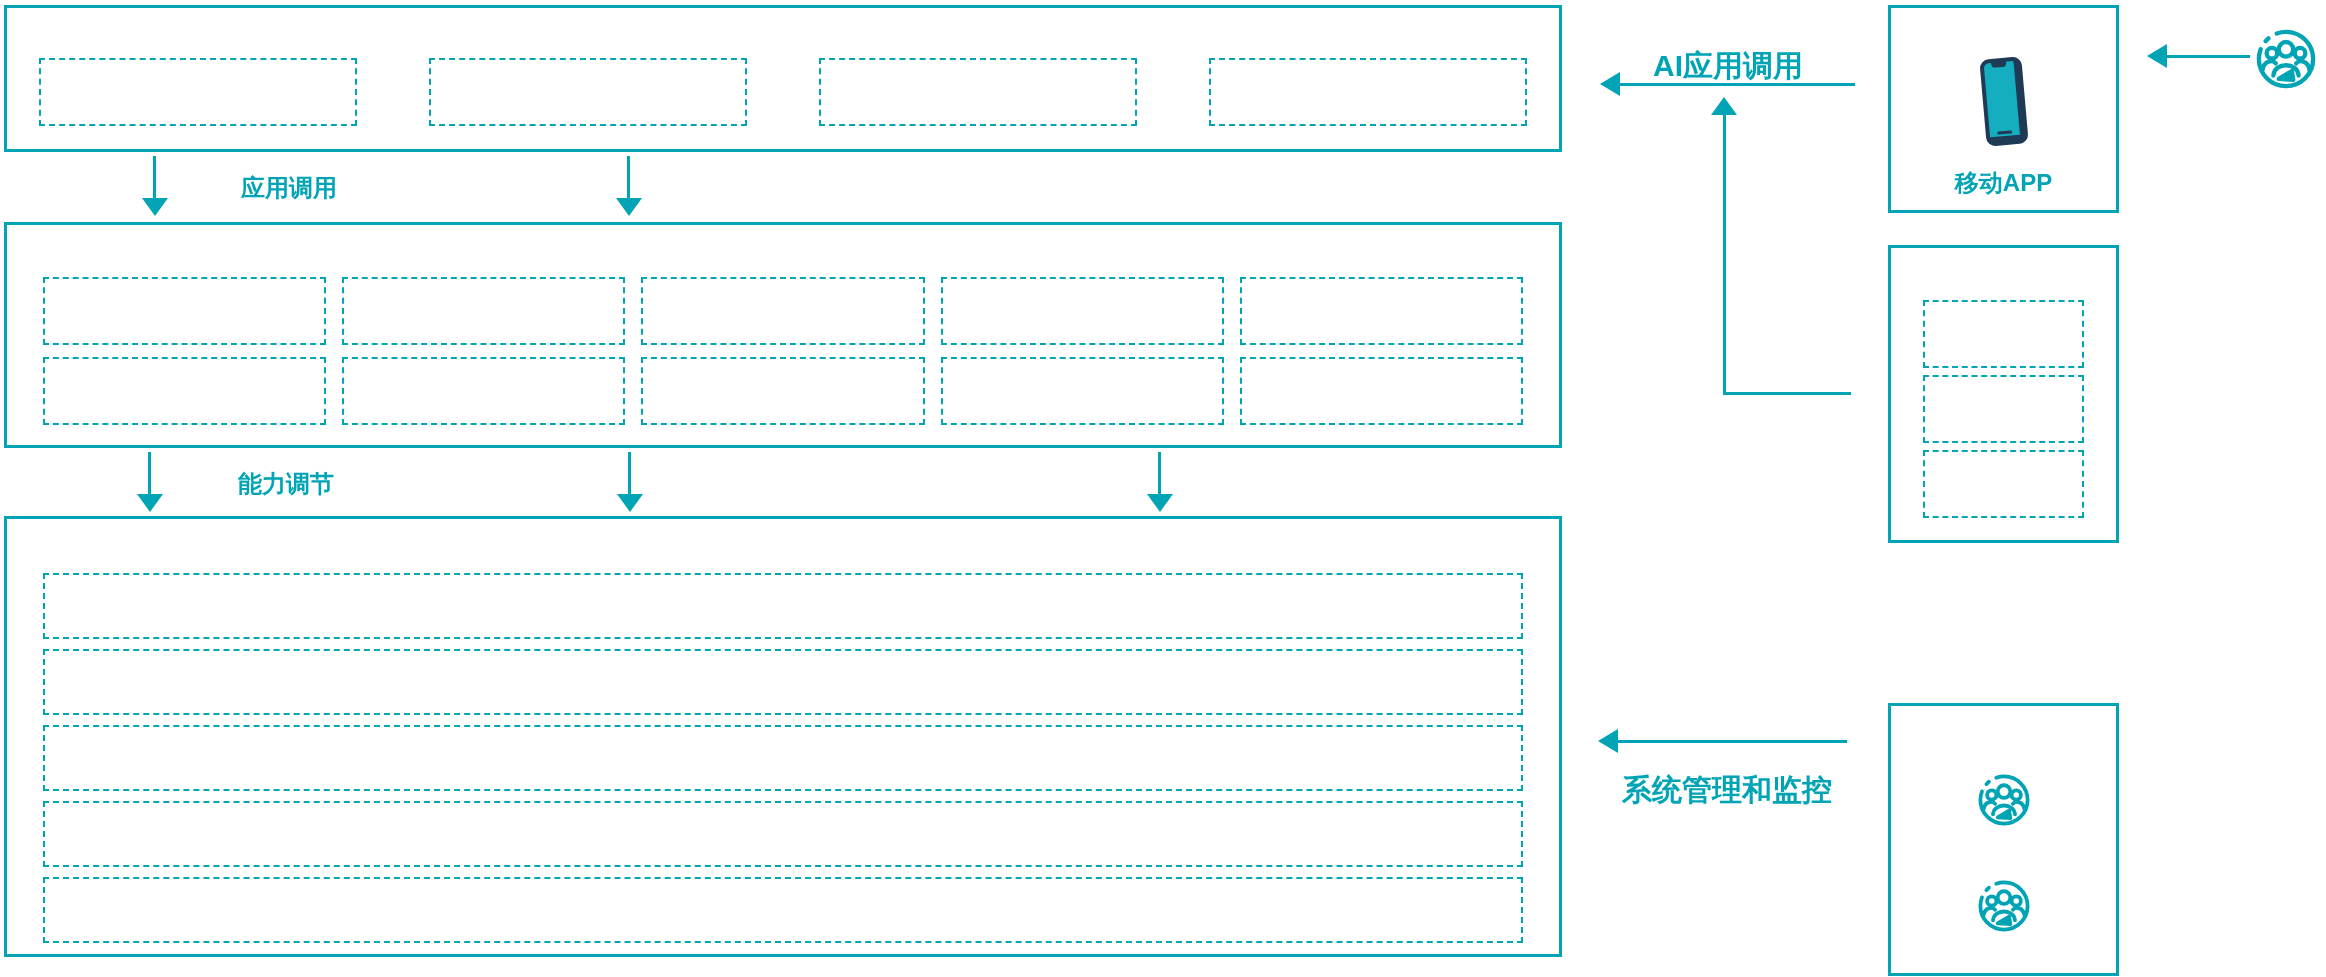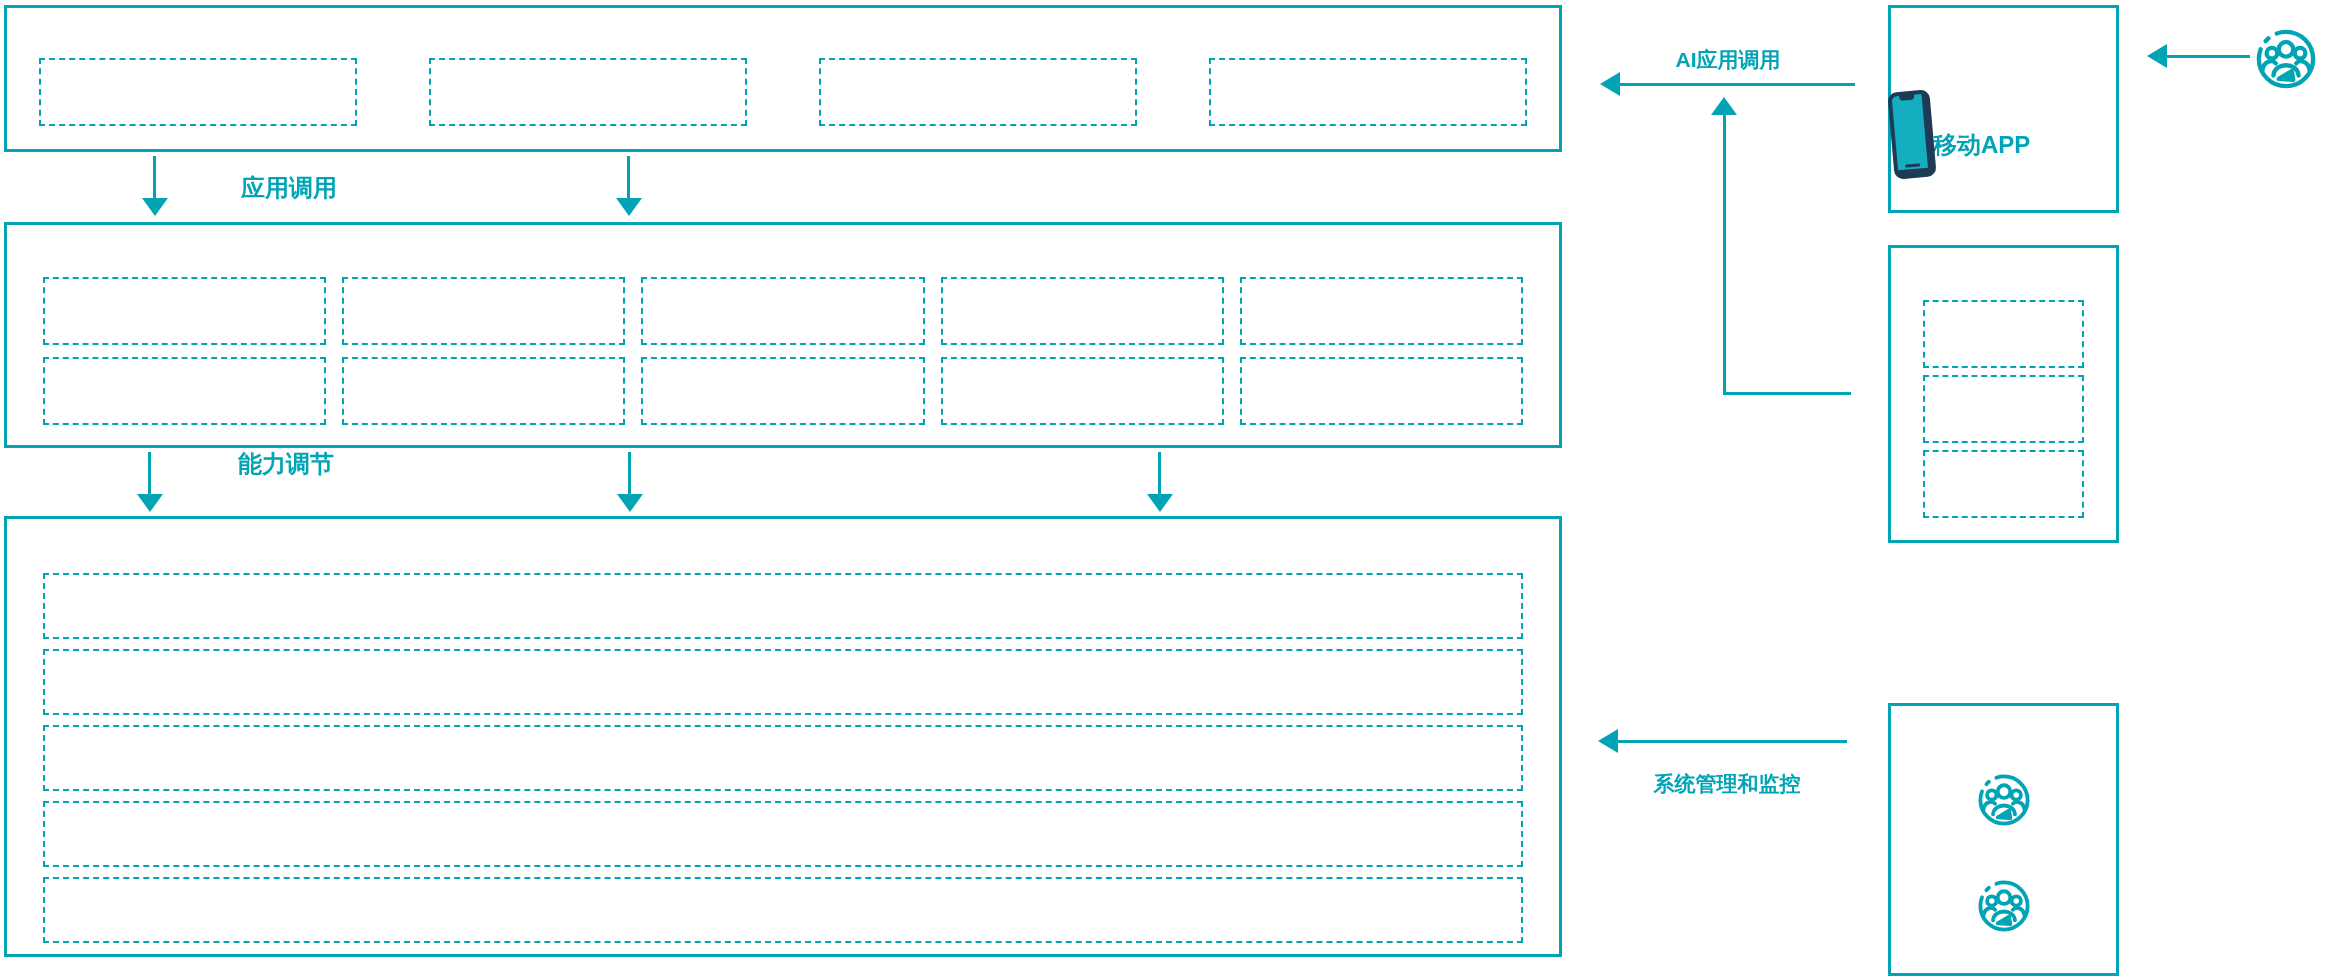--- a/index.html
+++ b/index.html
@@ -29,25 +29,25 @@
 
   
   .vline{position:absolute;width:3px;background:var(--teal);}
   .hline{position:absolute;height:3px;background:var(--teal);}
   .tri-down{position:absolute;width:0;height:0;border-left:13px solid transparent;border-right:13px solid transparent;border-top:18px solid var(--teal);}
   .tri-up{position:absolute;width:0;height:0;border-left:13px solid transparent;border-right:13px solid transparent;border-bottom:18px solid var(--teal);}
   .tri-left{position:absolute;width:0;height:0;border-top:12px solid transparent;border-bottom:12px solid transparent;border-right:20px solid var(--teal);}
 
   .flow-label{position:absolute;color:var(--teal);font-weight:bold;white-space:nowrap;}
   .lbl-24{font-size:24px;}
-  .lbl-22{font-size:21px;}
+  .lbl-22{font-size:30px;}
   .centered{text-align:center;}
 
   
-  #mobileBox{left:1888px;top:5px;width:231px;height:208px;display:flex;flex-direction:row;align-items:center;padding-top:50px;}
+  #mobileBox{left:1888px;top:5px;width:231px;height:208px;display:flex;flex-direction:column;align-items:center;padding-top:50px;}
   #moduleBox{left:1888px;top:245px;width:231px;height:298px;display:flex;flex-direction:column;align-items:center;gap:7px;padding-top:52px;}
   #moduleBox .ph{width:161px;height:68px;}
   #opsBox{left:1888px;top:703px;width:231px;height:273px;display:flex;flex-direction:column;align-items:center;gap:50px;padding-top:66px;}
 
   
   .phone{position:relative;width:30px;height:74px;background:var(--screen);border:solid var(--navy);border-width:4px 8px 9px 4px;border-radius:9px;transform:rotate(-5deg);}
   .phone .notch{position:absolute;top:-1px;left:50%;transform:translateX(-50%);width:15px;height:6px;background:var(--navy);border-radius:0 0 4px 4px;}
   .phone .homebar{position:absolute;bottom:2px;left:50%;transform:translateX(-50%);width:15px;height:3px;background:var(--navy);border-radius:2px;}
 
   .mobile-label{margin-top:22px;color:var(--teal);font-weight:bold;font-size:24px;}
@@ -118,21 +118,21 @@
     <div class="tri-down" style="left:137px;top:494px"></div>
   </div>
   <div>
     <div class="vline" style="left:628px;top:452px;height:42px"></div>
     <div class="tri-down" style="left:617px;top:494px"></div>
   </div>
   <div>
     <div class="vline" style="left:1158px;top:452px;height:42px"></div>
     <div class="tri-down" style="left:1147px;top:494px"></div>
   </div>
-  <div class="flow-label lbl-24" style="left:238px;top:448px">能力调节</div>
+  <div class="flow-label lbl-24" style="left:238px;top:468px">能力调节</div>
 
   <div>
     <div class="hline" style="left:1620px;top:83px;width:235px"></div>
     <div class="tri-left" style="left:1600px;top:72px"></div>
   </div>
   <div class="flow-label lbl-22 centered" style="left:1608px;top:46px;width:240px">AI应用调用</div>
 
   <div>
     <div class="tri-up" style="left:1711px;top:97px"></div>
     <div class="vline" style="left:1723px;top:114px;height:279px"></div>

